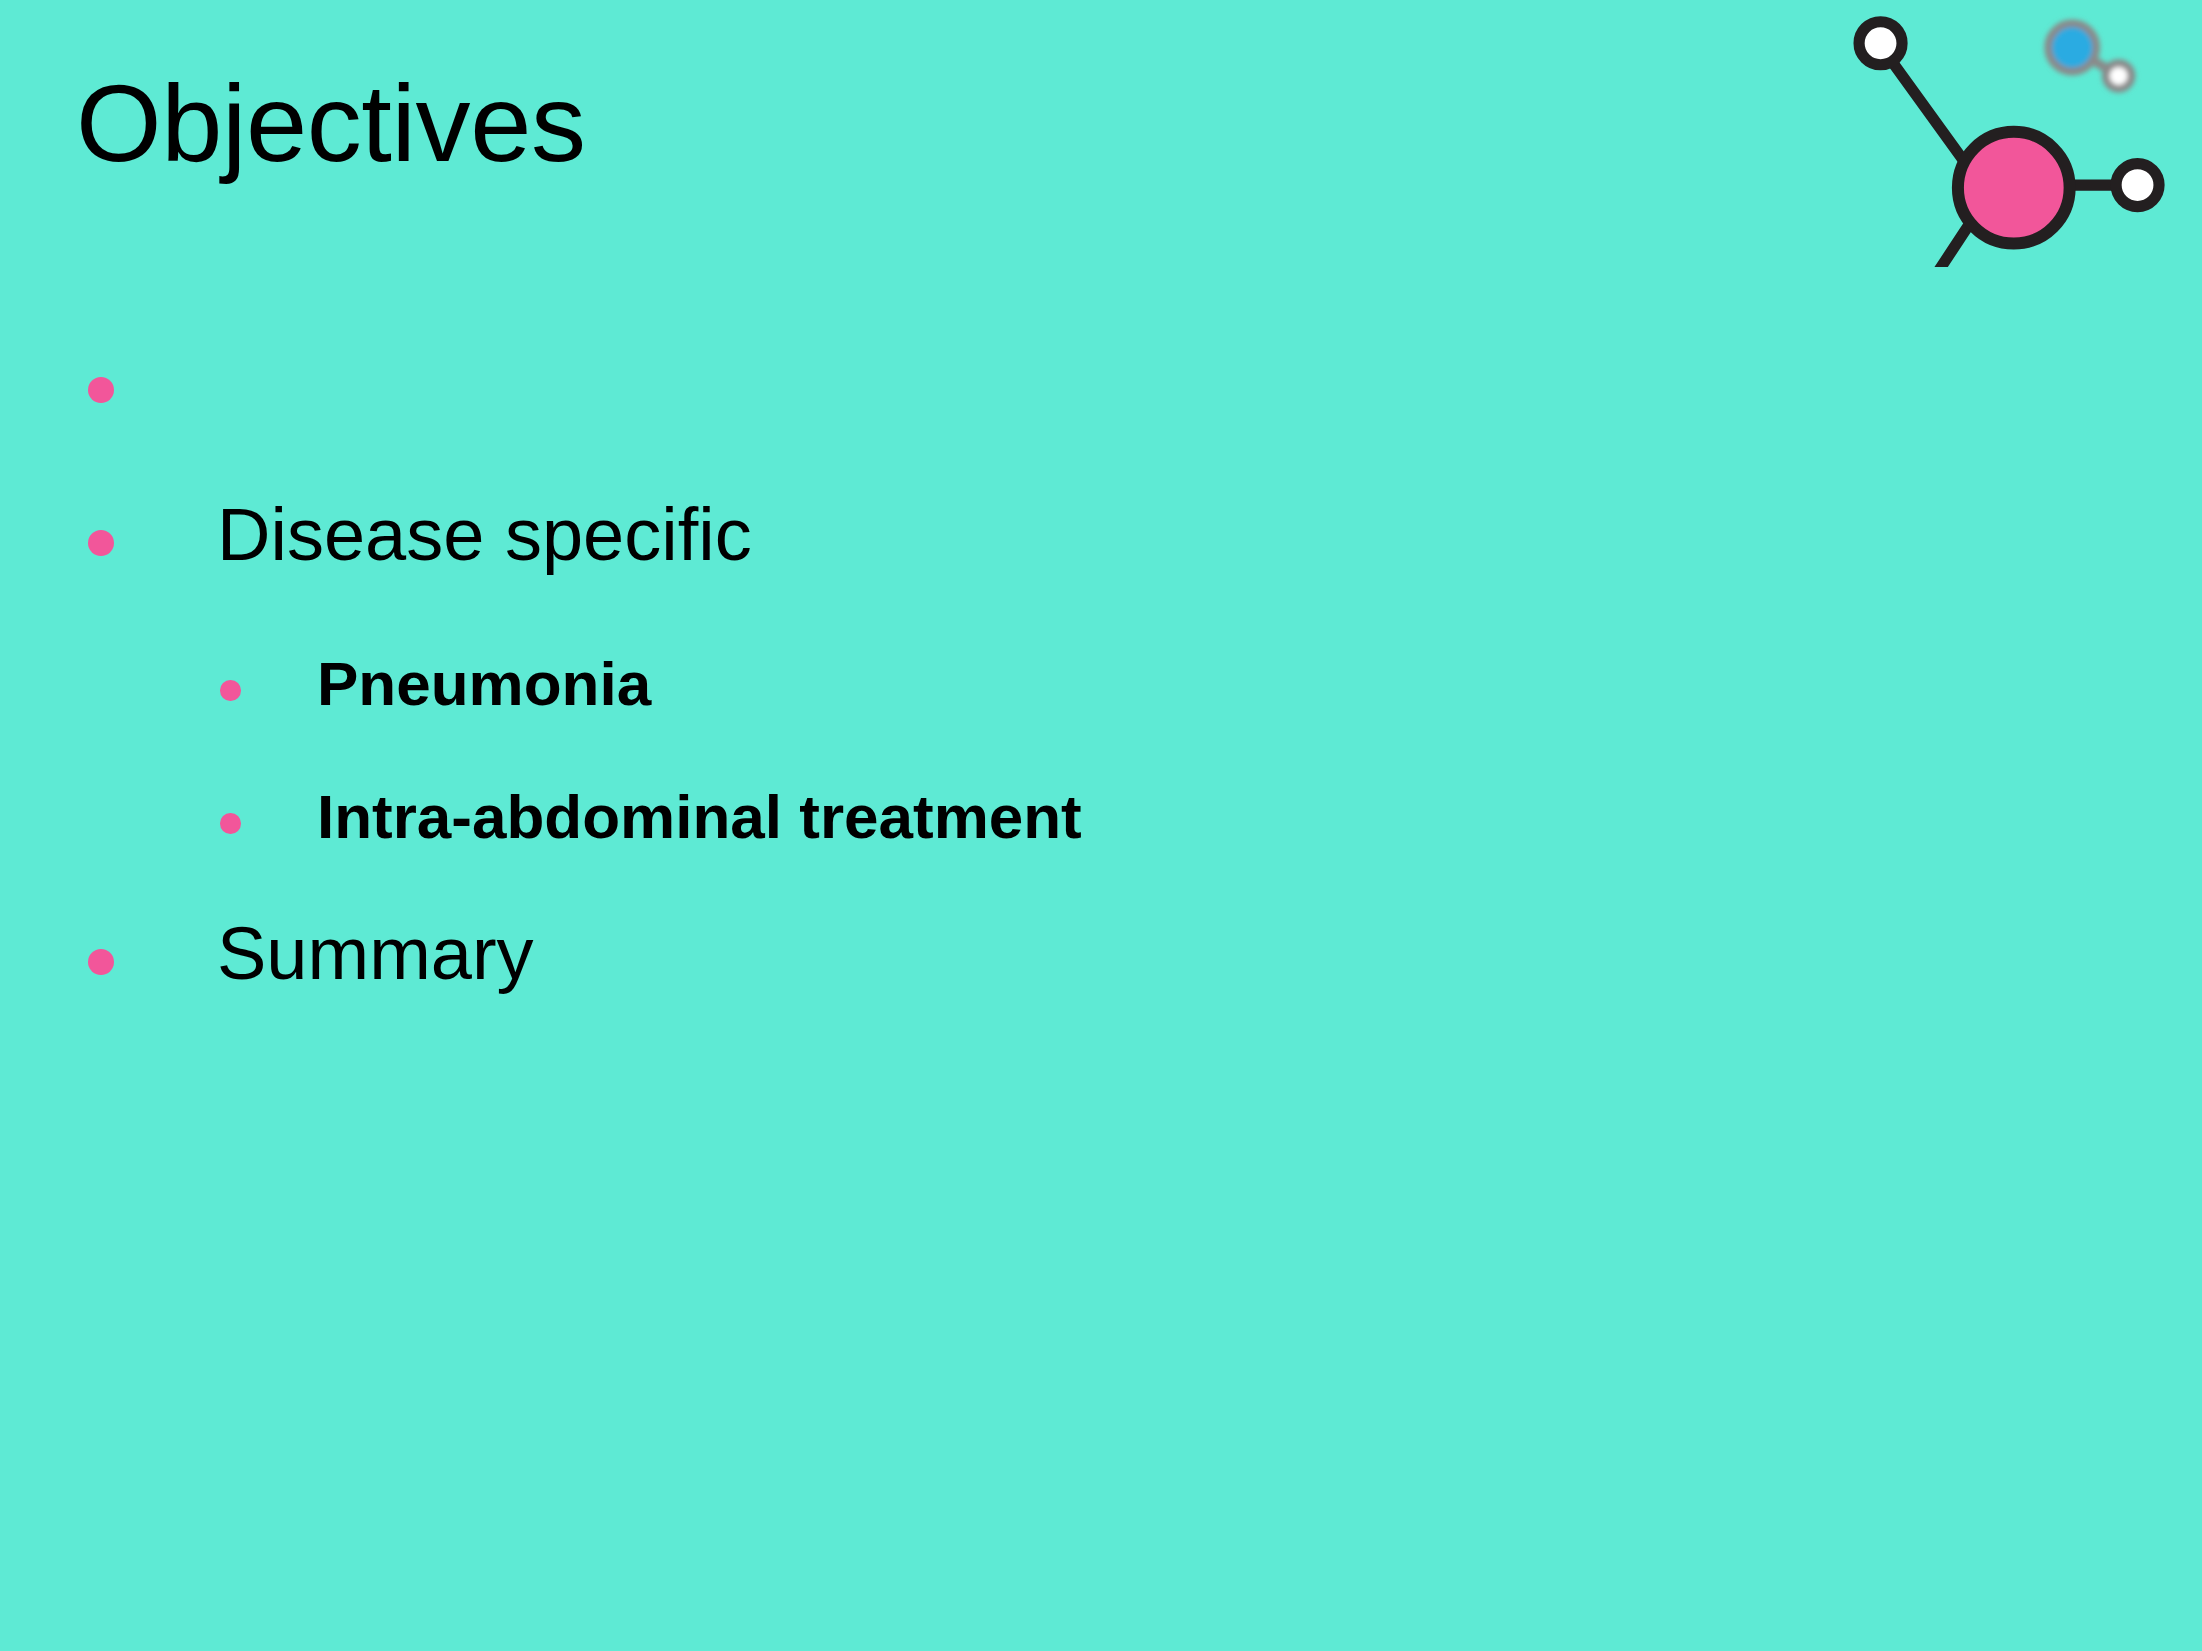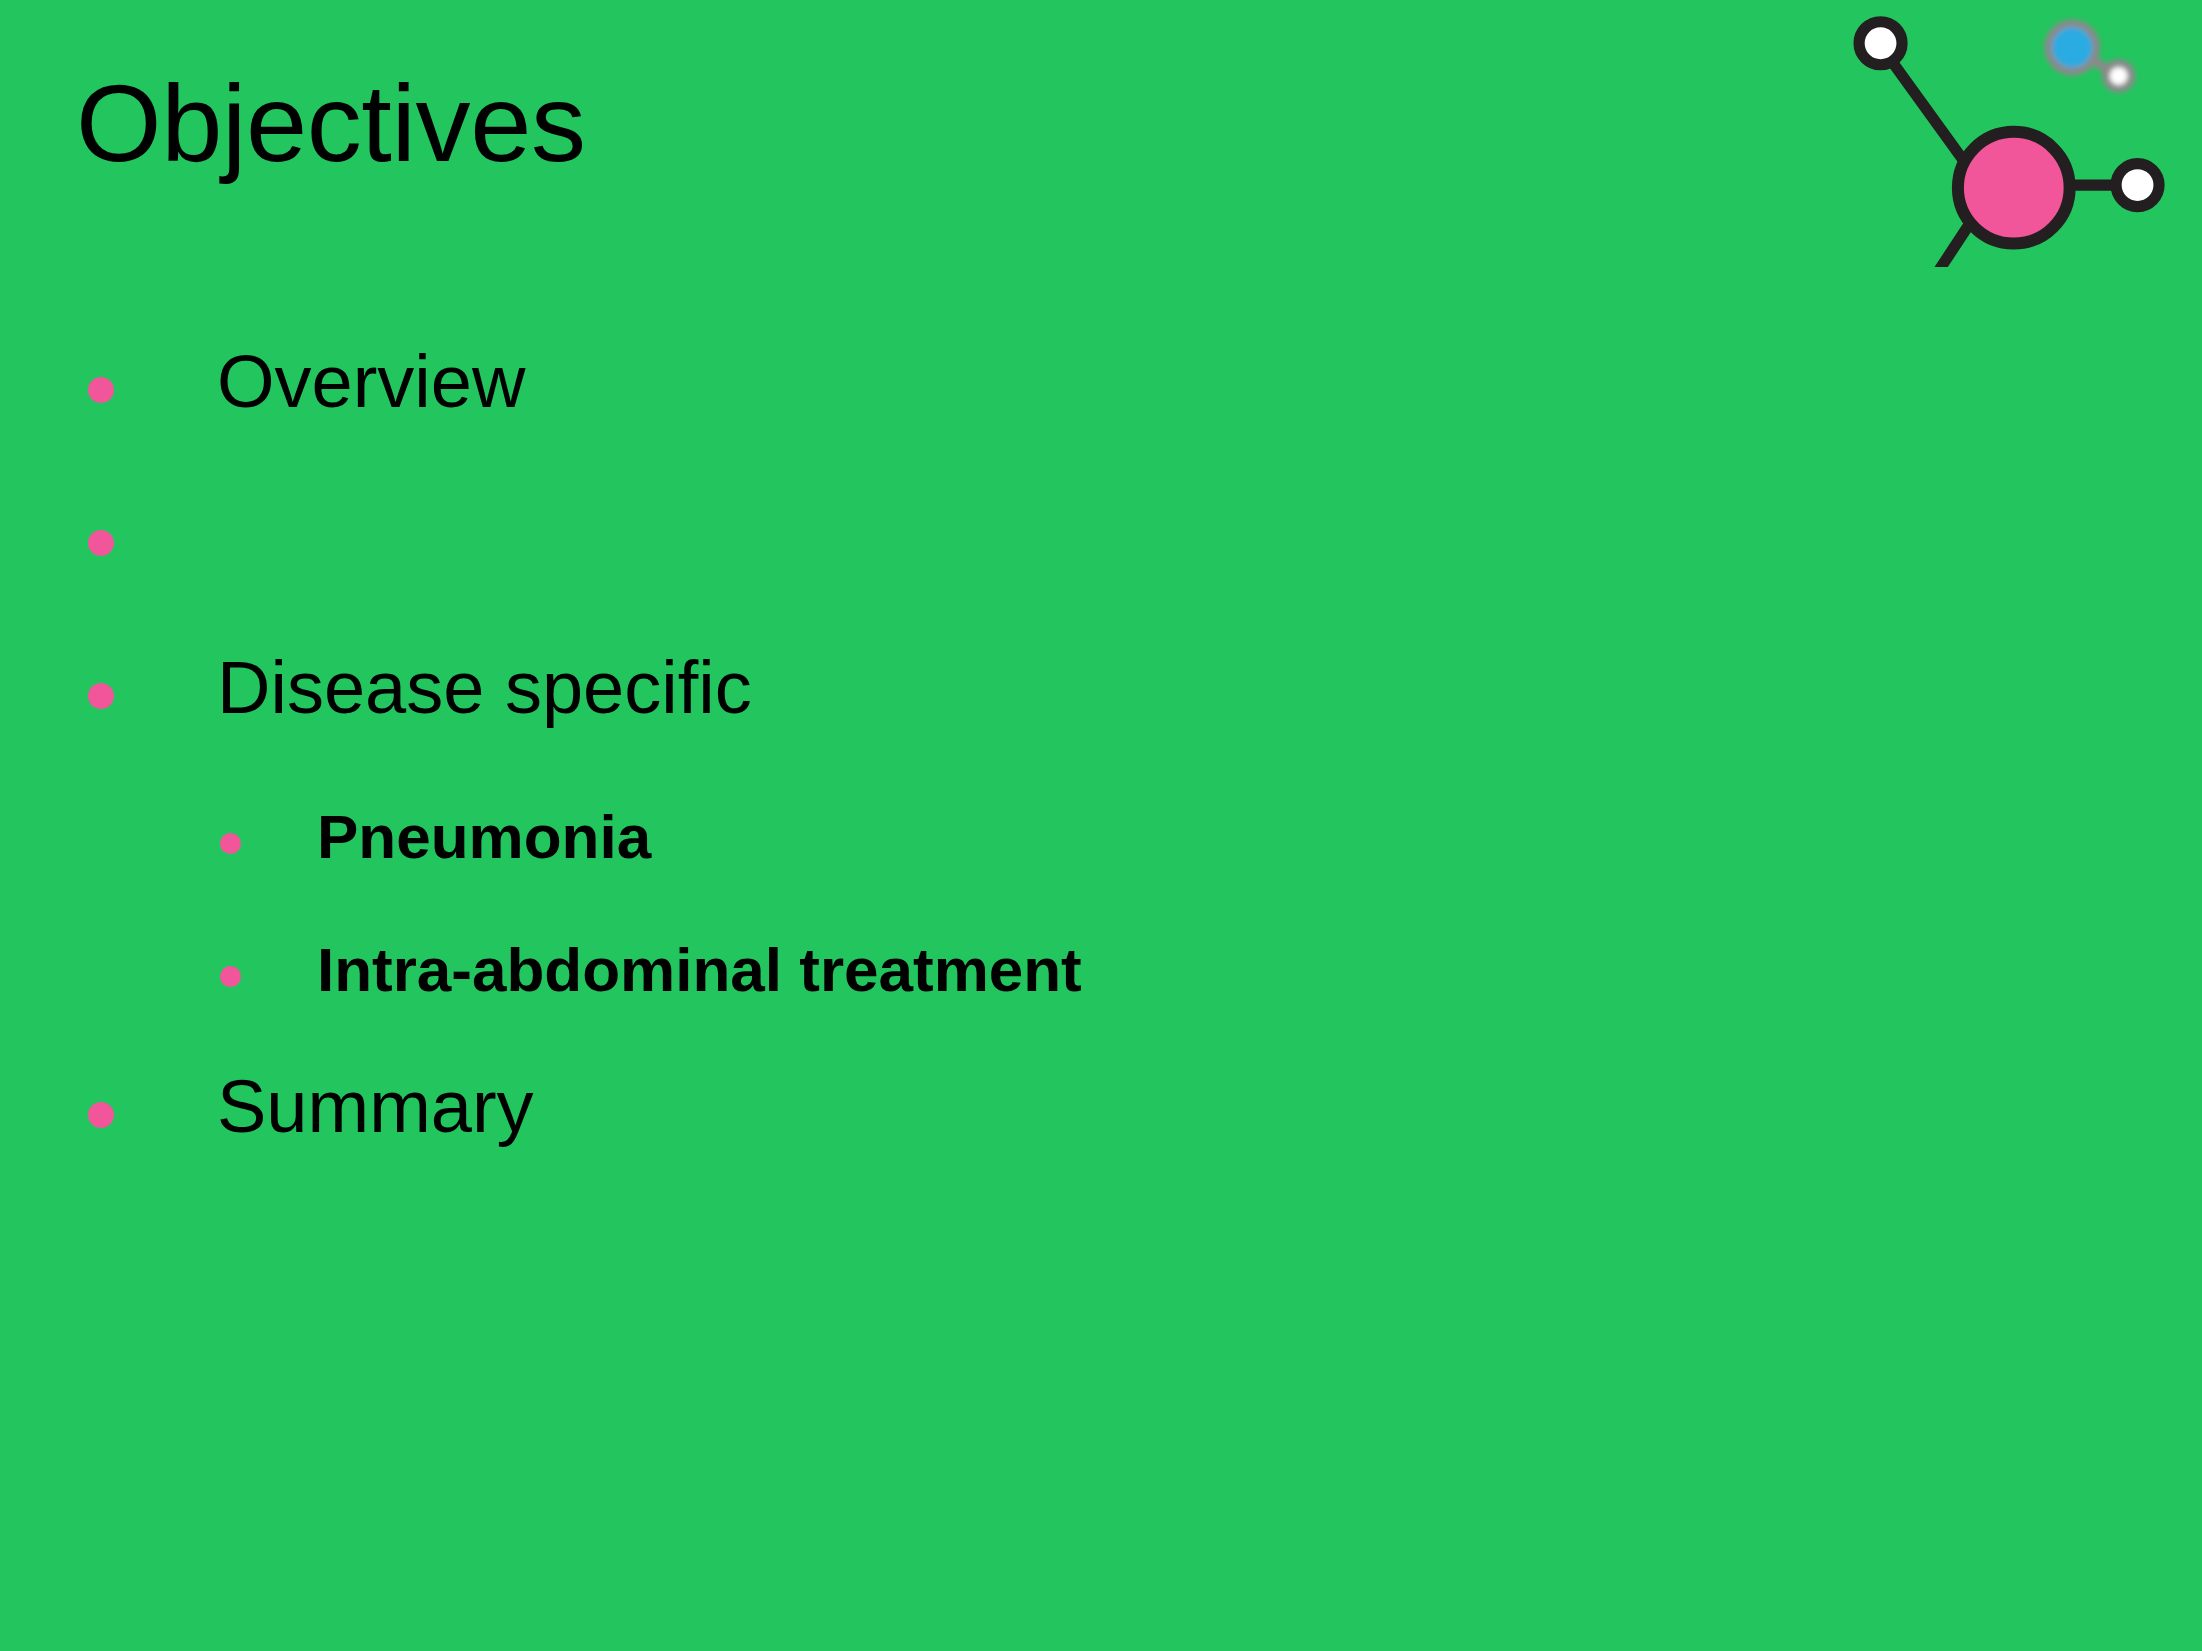--- a/index.html
+++ b/index.html
@@ -12,21 +12,21 @@
     height: 1652px;
     overflow: hidden;
     font-family: "Liberation Sans", sans-serif;
     color: #000000;
     position: relative;
   }
 
   .slide {
     position: absolute;
     inset: 0;
-    background: #22c55e;
+    background: #5eead4;
     padding-left: 32px;
   }
 
   
   .slide-title {
     position: absolute;
     left: 76px;
     top: 65px;
     font-size: 110px;
     line-height: 1.06;
@@ -112,24 +112,20 @@
 </style>
 </head>
 <body>
 
 <div class="slide">
 
   <div class="slide-title">Objectives</div>
 
   <div class="body-list">
 
-    <div class="bullet-row lvl1">
-      <span class="marker"></span>
-      <span class="bullet-text">Overview</span>
-    </div>
 
     <div class="bullet-row lvl1">
       <span class="marker"></span>
     </div>
 
     <div class="bullet-row lvl1">
       <span class="marker"></span>
       <span class="bullet-text">Disease specific</span>
     </div>
 

